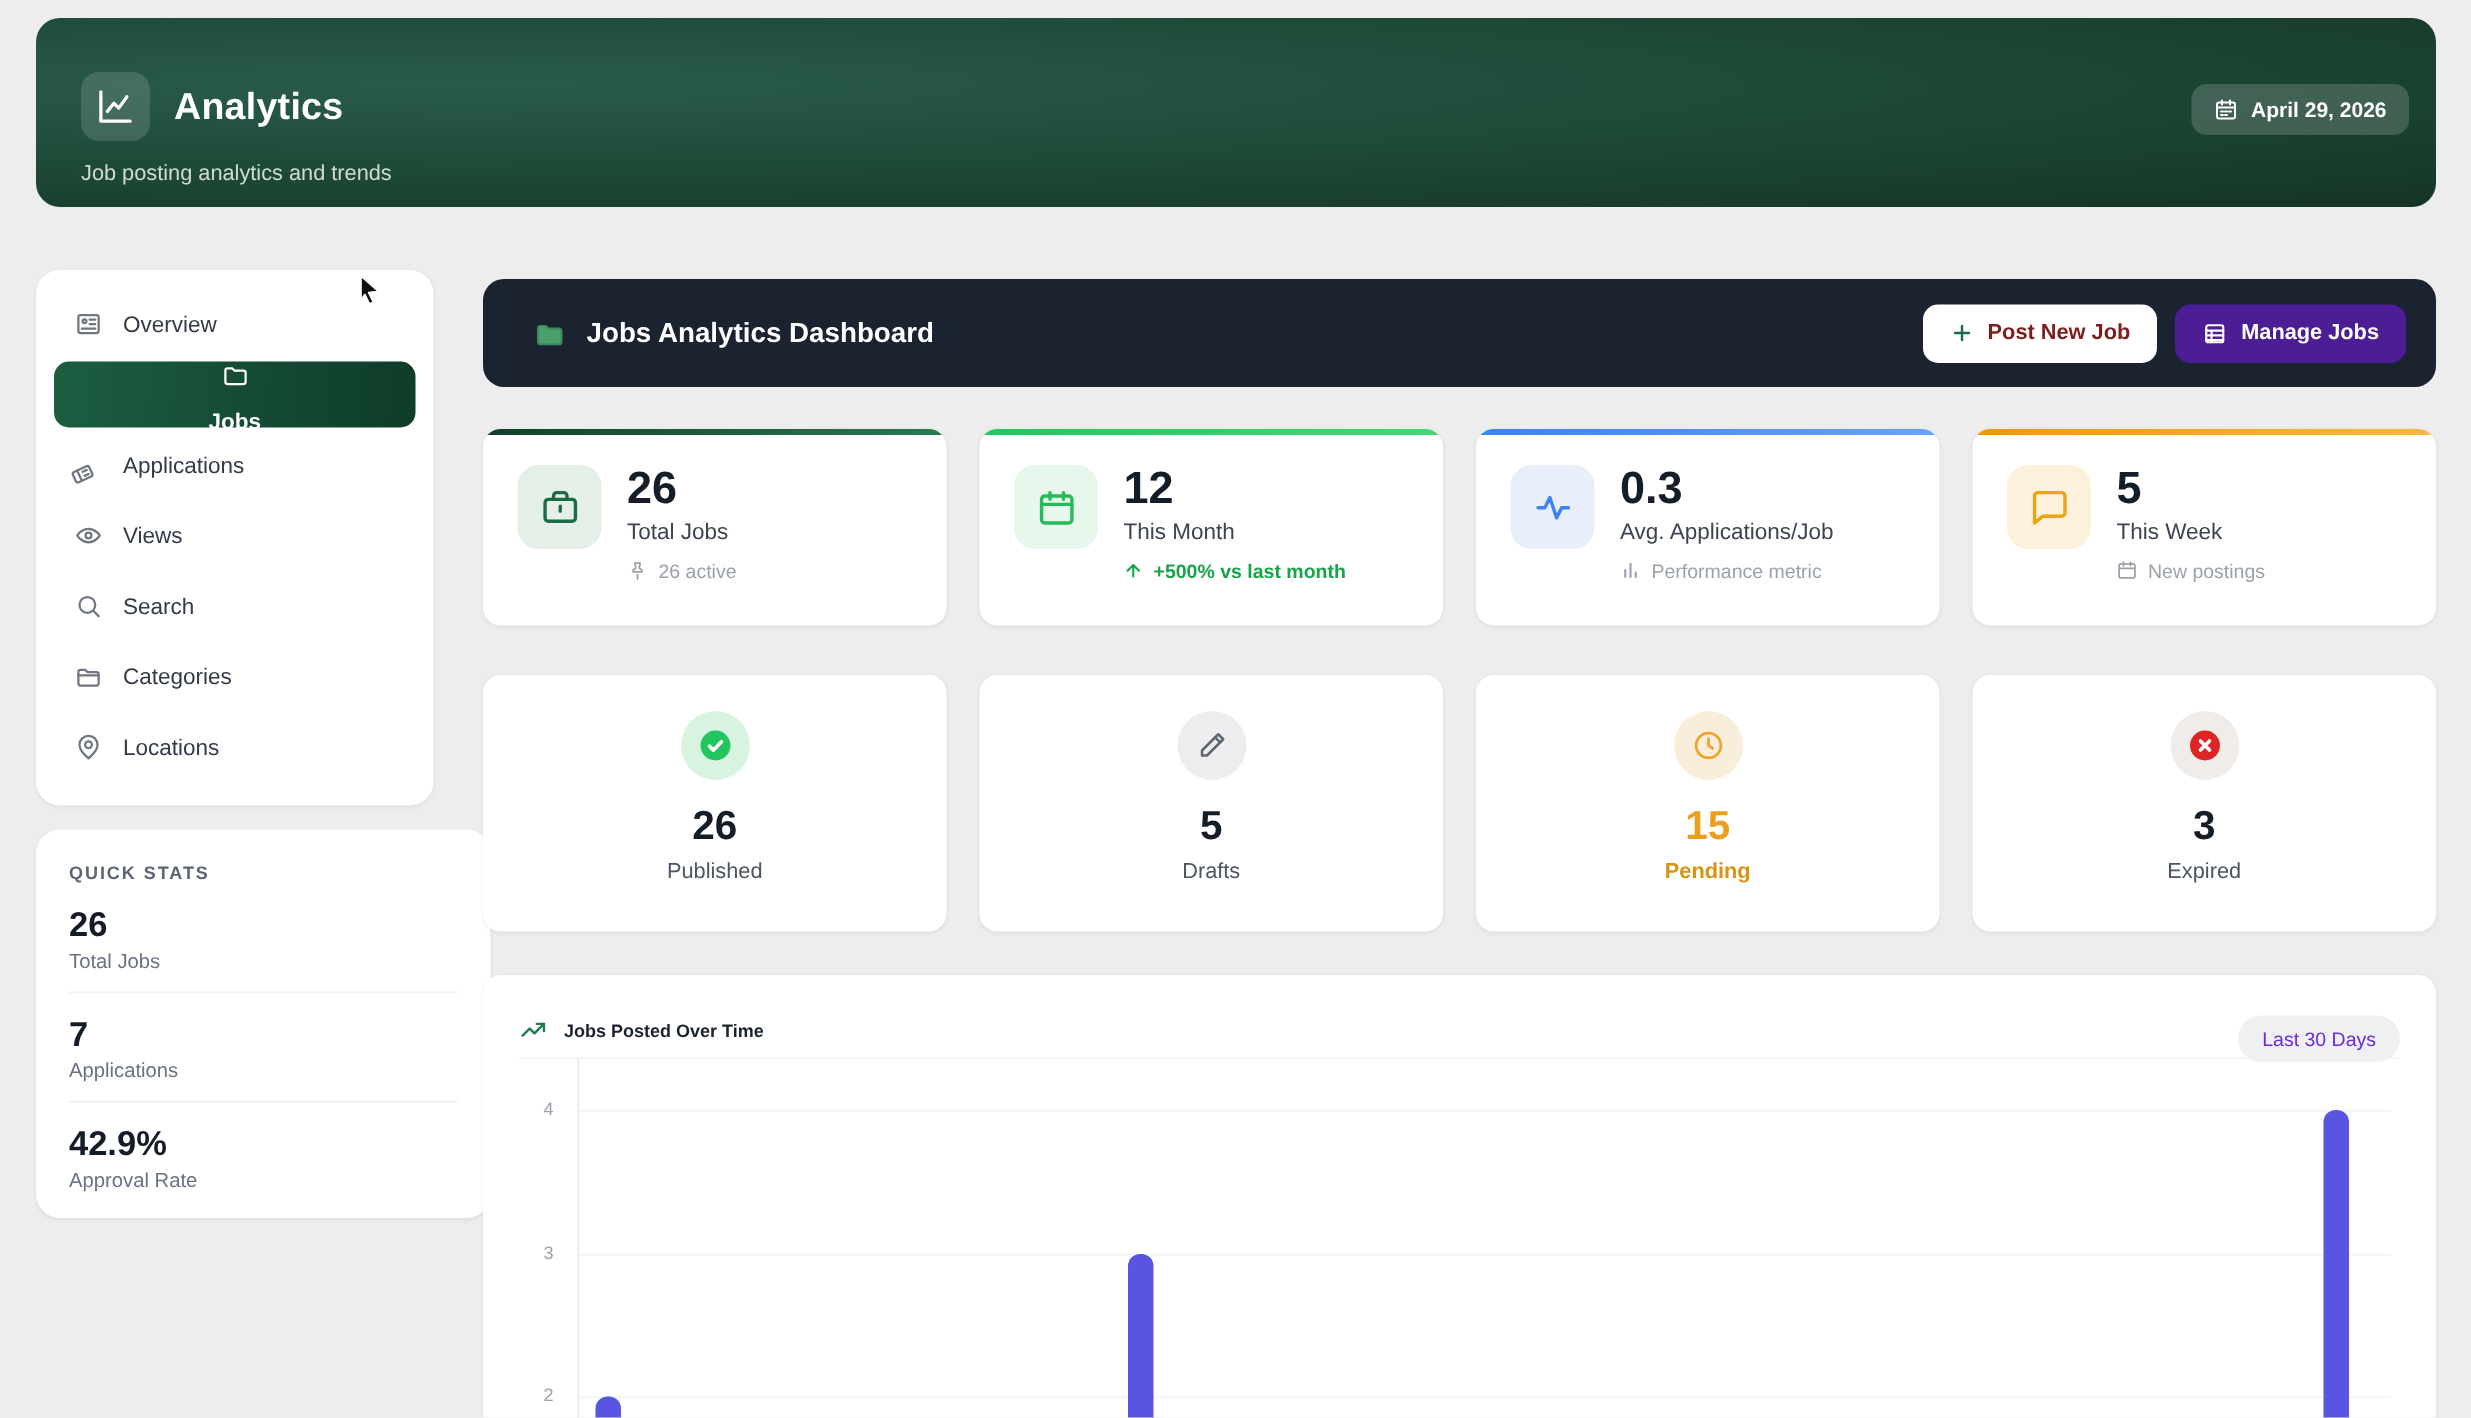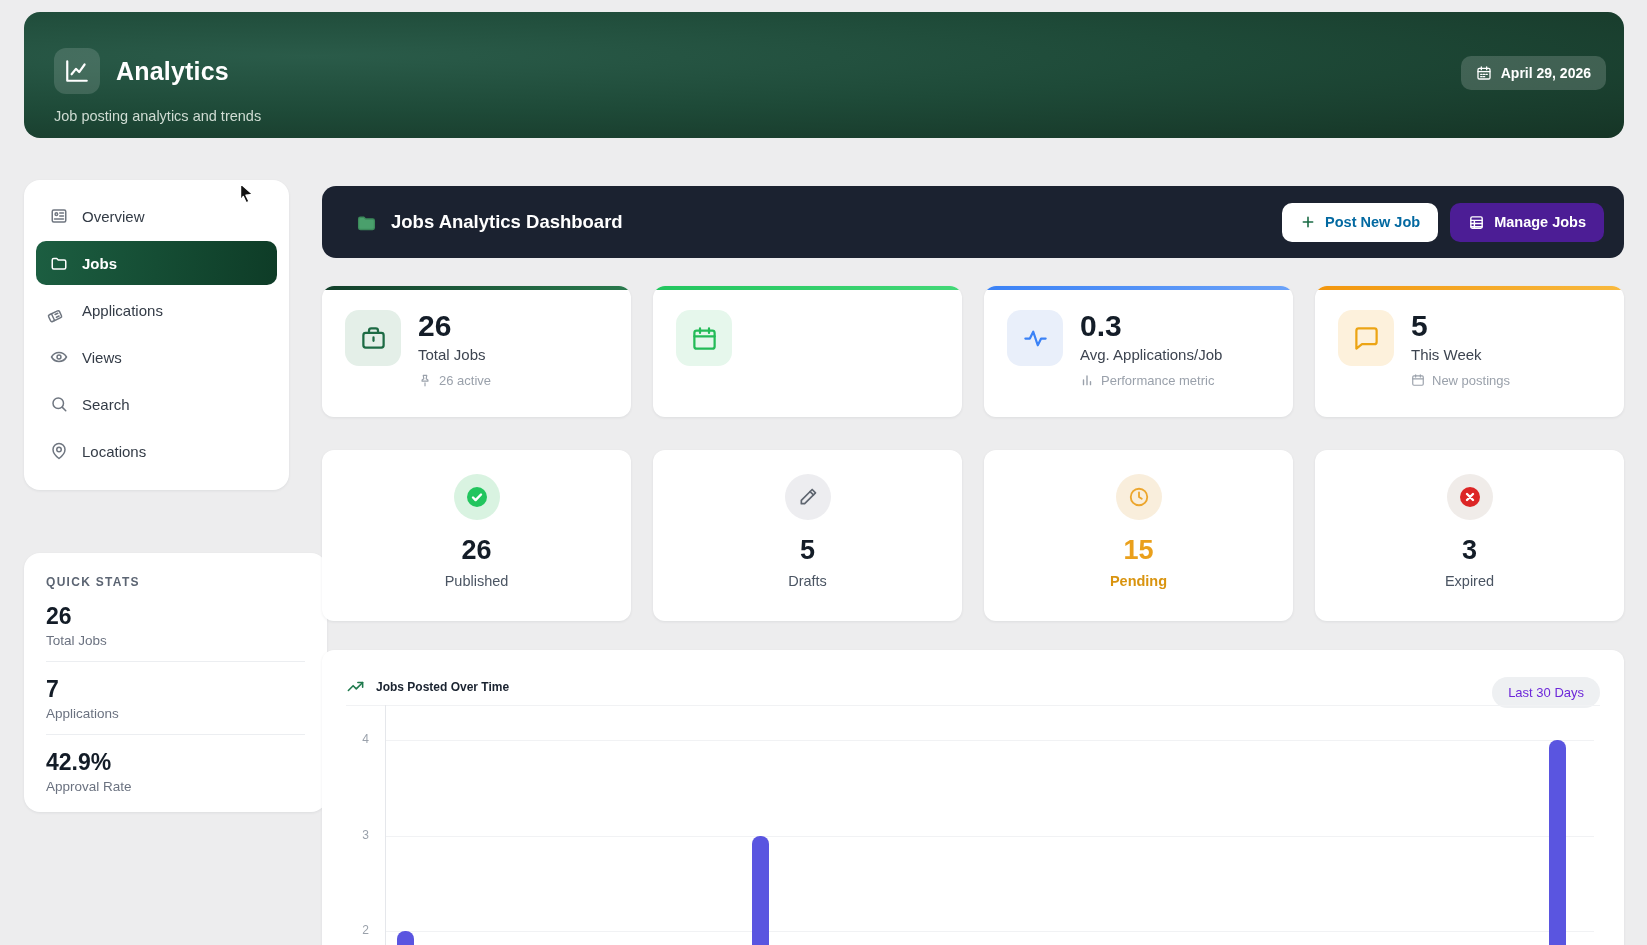--- a/index.html
+++ b/index.html
@@ -41,42 +41,42 @@
   .side-nav { position:absolute; left:24px; top:180px; width:265px; padding:14px 12px; }
   .nav-item {
     display:flex; align-items:center; gap:14px;
     height:44px; padding:0 14px; border-radius:10px;
     font-size:15px; font-weight:500; color:#333b46; cursor:pointer;
     margin-bottom:3px;
   }
   .nav-item .nav-ic { color:#6f7680; display:flex; }
   .nav-item.active {
     background:linear-gradient(95deg,#1c5e41 0%,#0e3c27 100%);
-    color:#fff; font-weight:600;
+    color:#fff; font-weight:600;flex-direction:column;
   }
   .nav-item.active .nav-ic { color:#fff; }
 
   .quick-stats { position:absolute; left:24px; top:553px; width:303px; padding:22px 22px 18px; }
   .qs-heading { font-size:12px; font-weight:700; letter-spacing:1.3px; color:#5c6573; }
   .qs-value { font-size:23px; font-weight:800; color:#131c27; margin-top:14px; }
   .qs-label { font-size:13.5px; color:#6b7280; margin-top:3px; }
   .qs-divider { border-top:1px solid #eceef1; margin-top:13px; }
 
   
   .dash-bar {
     position:absolute; left:322px; top:186px; width:1302px; height:72px;
     background:#1b2230; border-radius:14px;
     display:flex; align-items:center; padding:0 20px 0 34px; color:#fff;
   }
   .dash-title { display:flex; align-items:center; gap:14px; font-size:18.5px; font-weight:700; }
   .dash-actions { margin-left:auto; display:flex; gap:12px; }
   .btn { display:flex; align-items:center; gap:9px; border:none; border-radius:10px;
          padding:11px 18px; font-size:14.5px; font-weight:600; cursor:pointer;
          font-family:inherit; }
-  .btn-light { background:#fff; color:#0369a1; }
+  .btn-light { background:#fff; color:#7f1d1d; }
   .btn-dark  { background:#4c1d95; color:#fff; }
 
   
   .row1 { position:absolute; left:322px; top:286px; width:1302px;
           display:grid; grid-template-columns:repeat(4,1fr); gap:22px; }
   .stat-card { position:relative; background:#fff; border-radius:12px; height:131px;
                box-shadow:0 1px 3px rgba(16,24,40,0.07); overflow:hidden;
                padding:24px 20px 0 23px; }
   .stat-accent { position:absolute; left:0; top:0; right:0; height:4px; }
   .sc1 .stat-accent { background:linear-gradient(90deg,#123f2a,#2a7a4d); }
@@ -208,20 +208,29 @@
       <svg width="18" height="18" viewBox="0 0 24 24" fill="none" stroke="currentColor" stroke-width="2" stroke-linecap="round" stroke-linejoin="round">
           <circle cx="11" cy="11" r="7"></circle>
           <path d="M16.5 16.5 21 21"></path>
         </svg>
     </span>
     <span>Search</span>
   </div>
   <div class="nav-item">
     <span class="nav-ic">
       <svg width="18" height="18" viewBox="0 0 24 24" fill="none" stroke="currentColor" stroke-width="2" stroke-linecap="round" stroke-linejoin="round">
+          <path d="M3 8a2 2 0 0 1 2-2h4l2 2h8a2 2 0 0 1 2 2v8a2 2 0 0 1-2 2H5a2 2 0 0 1-2-2z"></path>
+          <path d="M3 11h18"></path>
+        </svg>
+    </span>
+    <span>Categories</span>
+  </div>
+  <div class="nav-item">
+    <span class="nav-ic">
+      <svg width="18" height="18" viewBox="0 0 24 24" fill="none" stroke="currentColor" stroke-width="2" stroke-linecap="round" stroke-linejoin="round">
           <path d="M20 10c0 6-8 12-8 12S4 16 4 10a8 8 0 0 1 16 0z"></path>
           <circle cx="12" cy="10" r="3"></circle>
         </svg>
     </span>
     <span>Locations</span>
   </div>
 </nav>
 
 <aside class="card quick-stats">
   <div class="qs-heading">QUICK STATS</div>
@@ -294,20 +303,32 @@
 
   <div class="stat-card sc2">
     <div class="stat-accent"></div>
     <div class="stat-top">
       <div class="icon-box">
         <svg width="27" height="27" viewBox="0 0 24 24" fill="none" stroke="currentColor" stroke-width="2" stroke-linecap="round" stroke-linejoin="round">
             <rect x="3" y="5" width="18" height="16" rx="2"></rect>
             <path d="M8 3v4M16 3v4M3 10h18"></path>
           </svg>
       </div>
+      <div>
+        <div class="stat-value">12</div>
+        <div class="stat-label">This Month</div>
+        <div class="stat-footer positive">
+          <span>
+            <svg width="13" height="13" viewBox="0 0 24 24" fill="none" stroke="#17a34a" stroke-width="2.6" stroke-linecap="round" stroke-linejoin="round">
+                <path d="M12 19V5M5 12l7-7 7 7"></path>
+              </svg>
+          </span>
+          <span>+500% vs last month</span>
+        </div>
+      </div>
     </div>
   </div>
 
   <div class="stat-card sc3">
     <div class="stat-accent"></div>
     <div class="stat-top">
       <div class="icon-box">
         <svg width="27" height="27" viewBox="0 0 24 24" fill="none" stroke="currentColor" stroke-width="2" stroke-linecap="round" stroke-linejoin="round">
             <path d="M3 12h4l3-6 4 12 3-6h4"></path>
           </svg>

